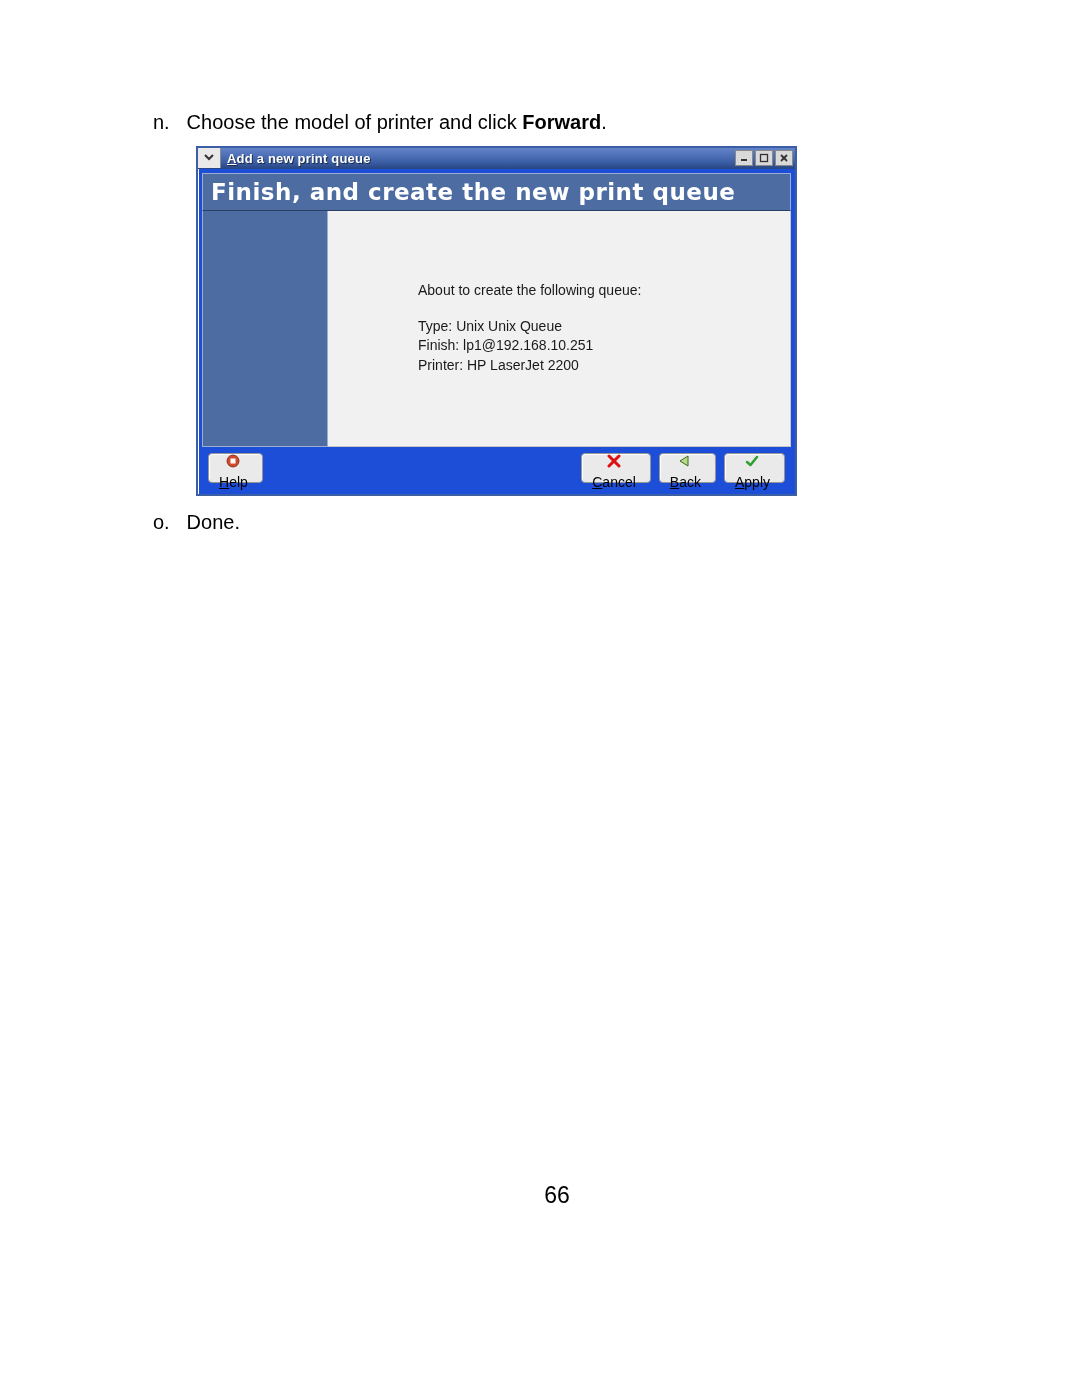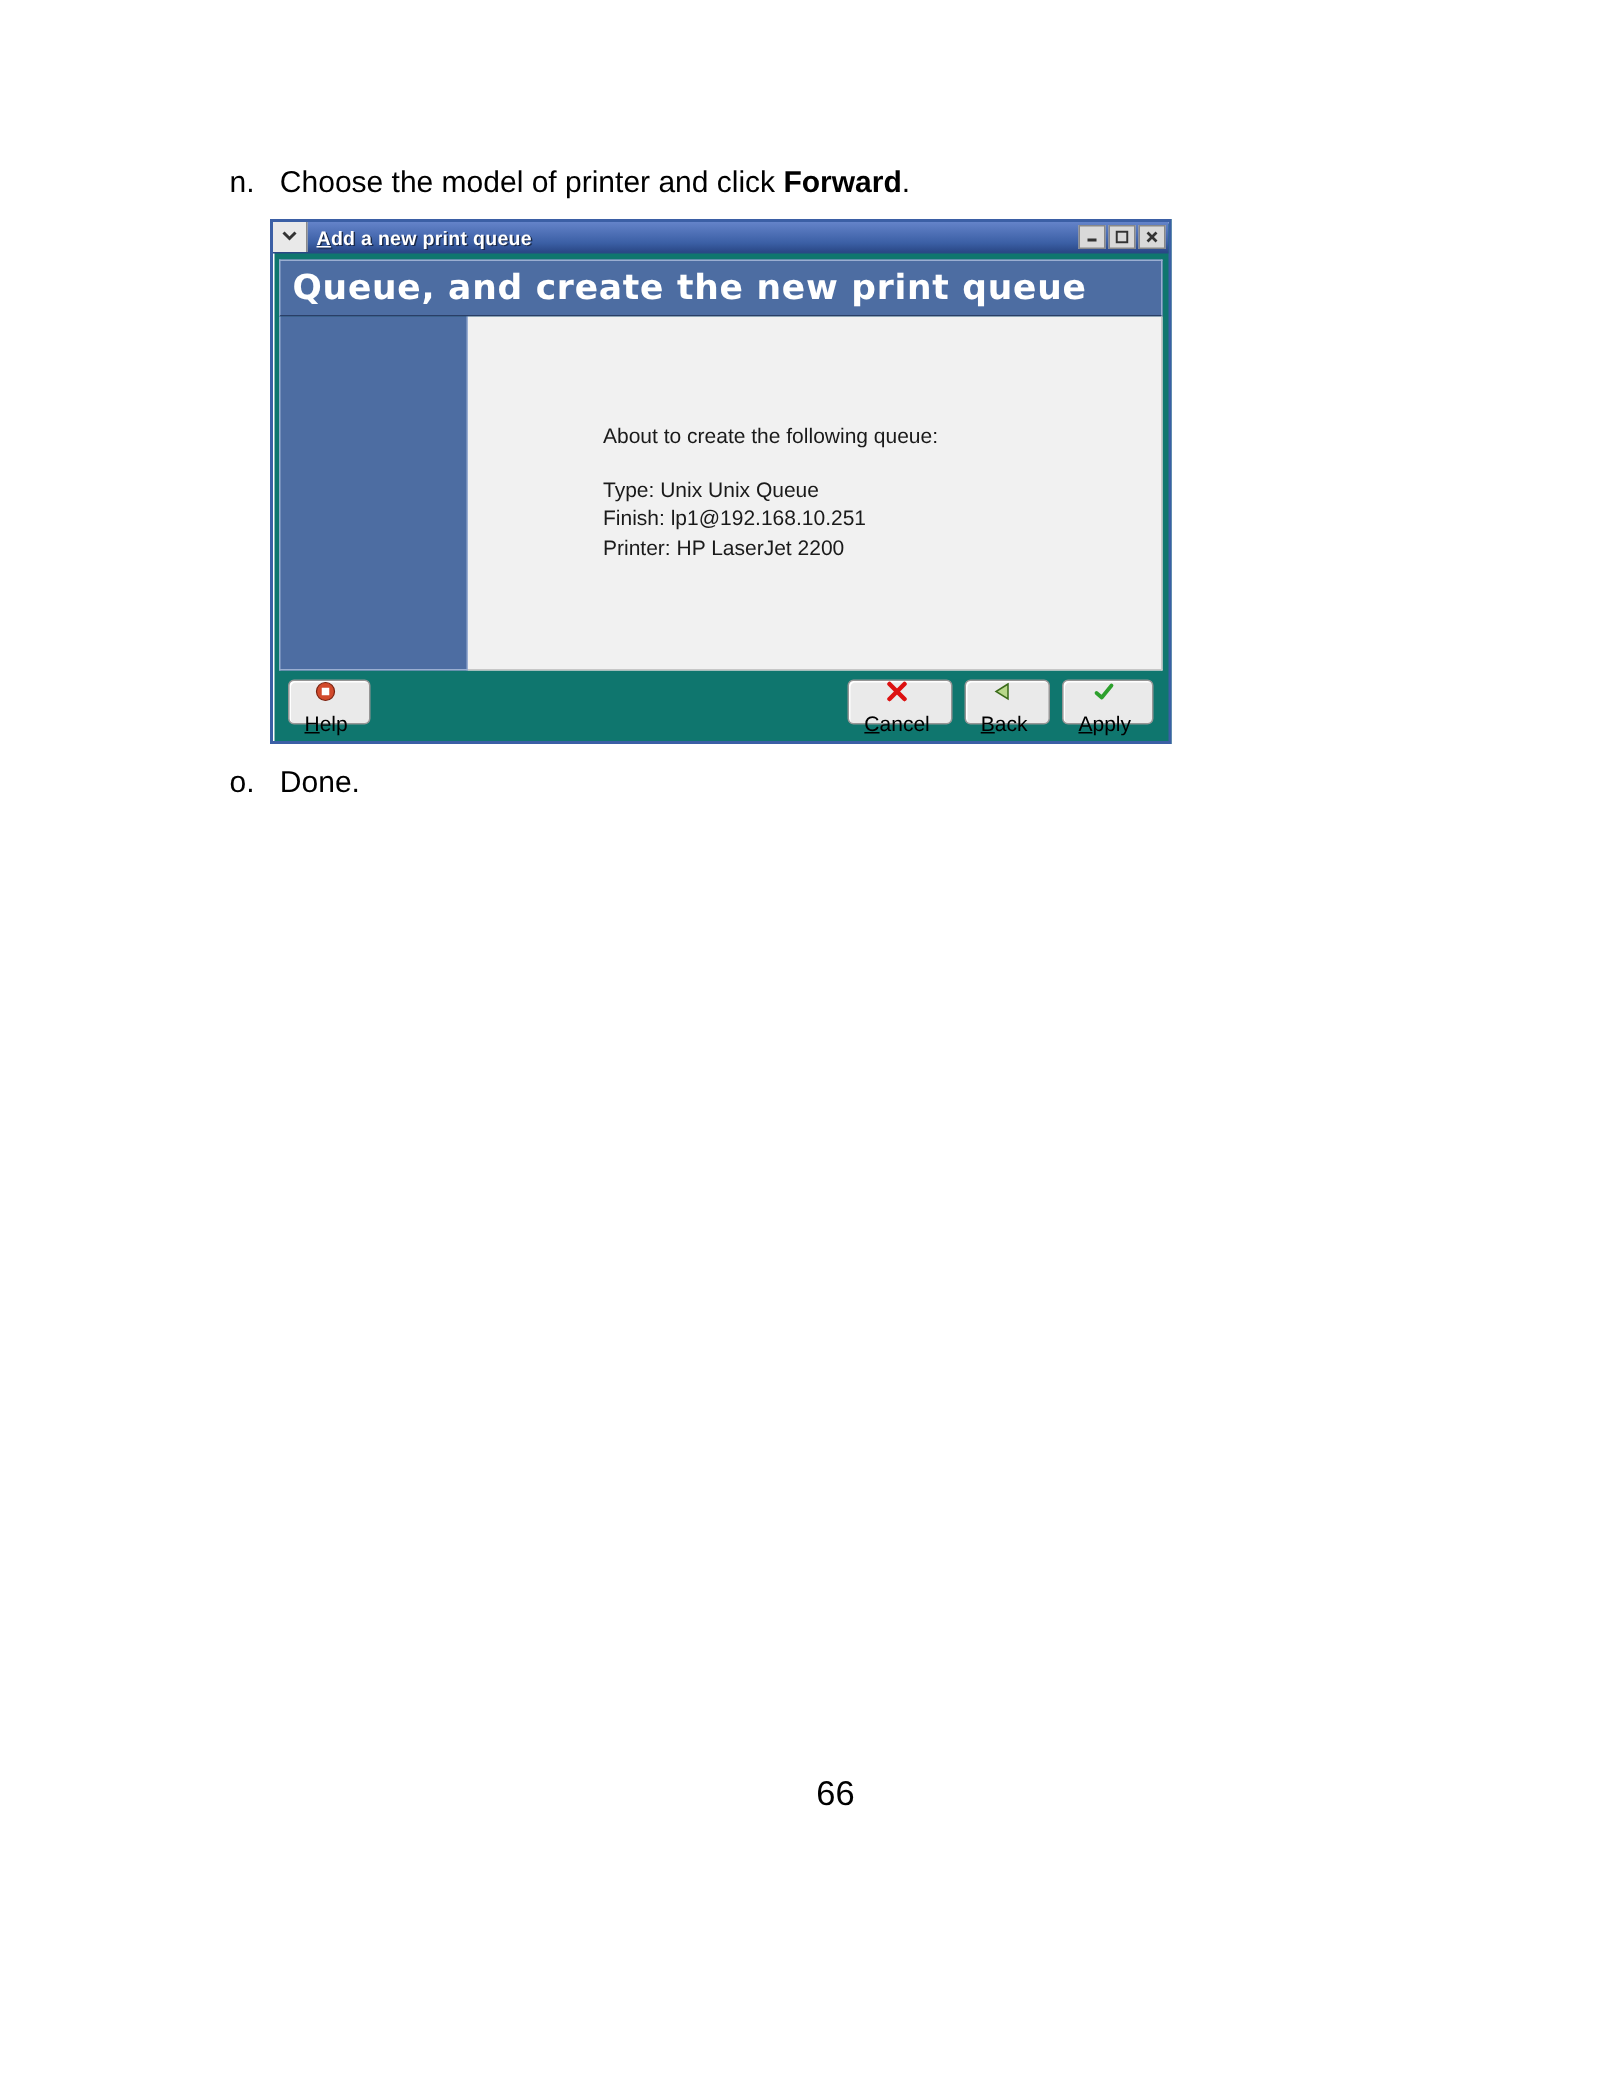--- a/index.html
+++ b/index.html
@@ -24,26 +24,26 @@
     line-height: 1.2;
   }
   .instr-line .marker {
     display: inline-block;
     width: 28px;
   }
   .instr-line .bold { font-weight: bold; }
 
   .window-wrap {
     position: absolute;
-    left: 180px;
+    left: 196px;
     top: 146px;
     width: 597px;
     height: 346px;
     border: 2px solid #3b5fa5;
-    background: #0f766e;
+    background: #1d4ed8;
     box-shadow: inset 1px 1px 0 #fff;
   }
 
   
   .titlebar {
     display: flex;
     align-items: stretch;
     height: 20px;
     background: linear-gradient(to bottom, #6483c9 0%, #3b5fa5 70%, #2a4886 100%);
     border-bottom: 1px solid #2a4886;
@@ -232,21 +232,21 @@
             <svg width="10" height="10" viewBox="0 0 10 10">
                 <line x1="2" y1="2" x2="8" y2="8" stroke="#333" stroke-width="1.8"></line>
                 <line x1="8" y1="2" x2="2" y2="8" stroke="#333" stroke-width="1.8"></line>
               </svg>
           </span>
         </div>
       </div>
     </div>
 
     <div class="banner">
-      <span>Queue, and create the new print queue</span>
+      <span>Finish, and create the new print queue</span>
     </div>
 
     <div class="body-area">
       <div class="side-panel"></div>
       <div class="content-panel">
         <div class="line">About to create the following queue:</div>
         <div class="gap"></div>
         <div class="line">Type: Unix Unix Queue</div>
         <div class="line">Finish: lp1@192.168.10.251</div>
         <div class="line">Printer: HP LaserJet 2200</div>

